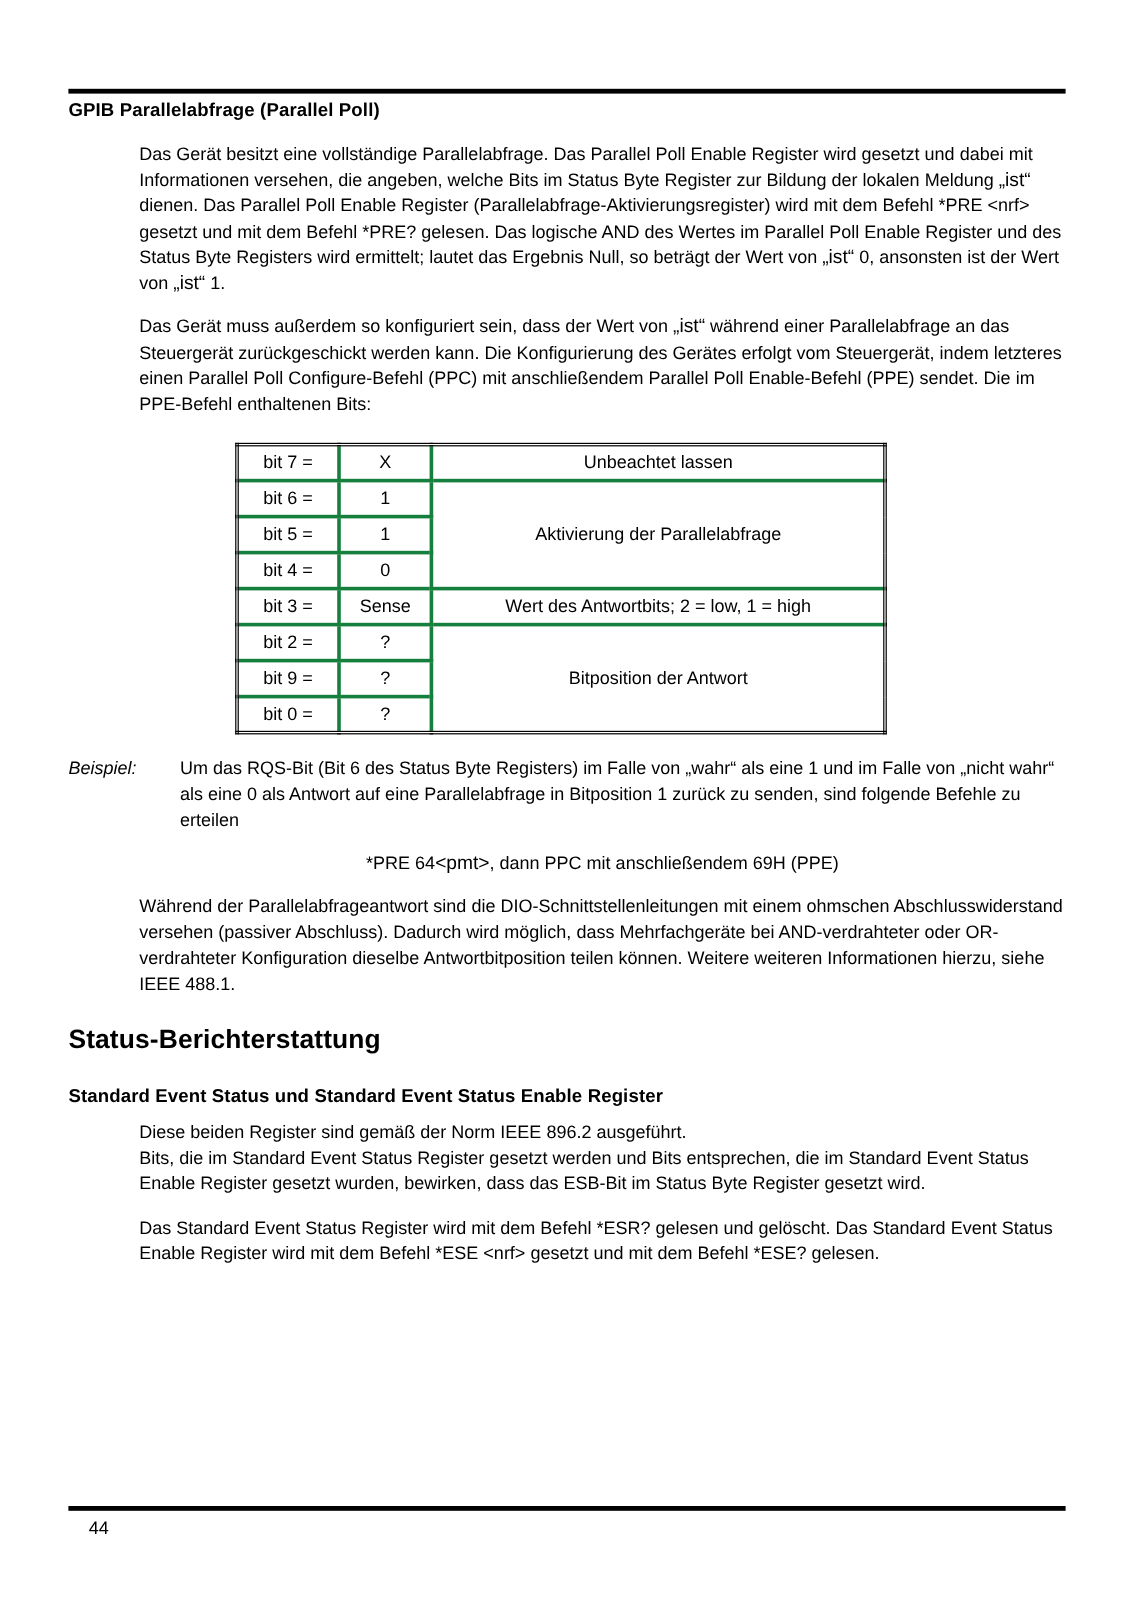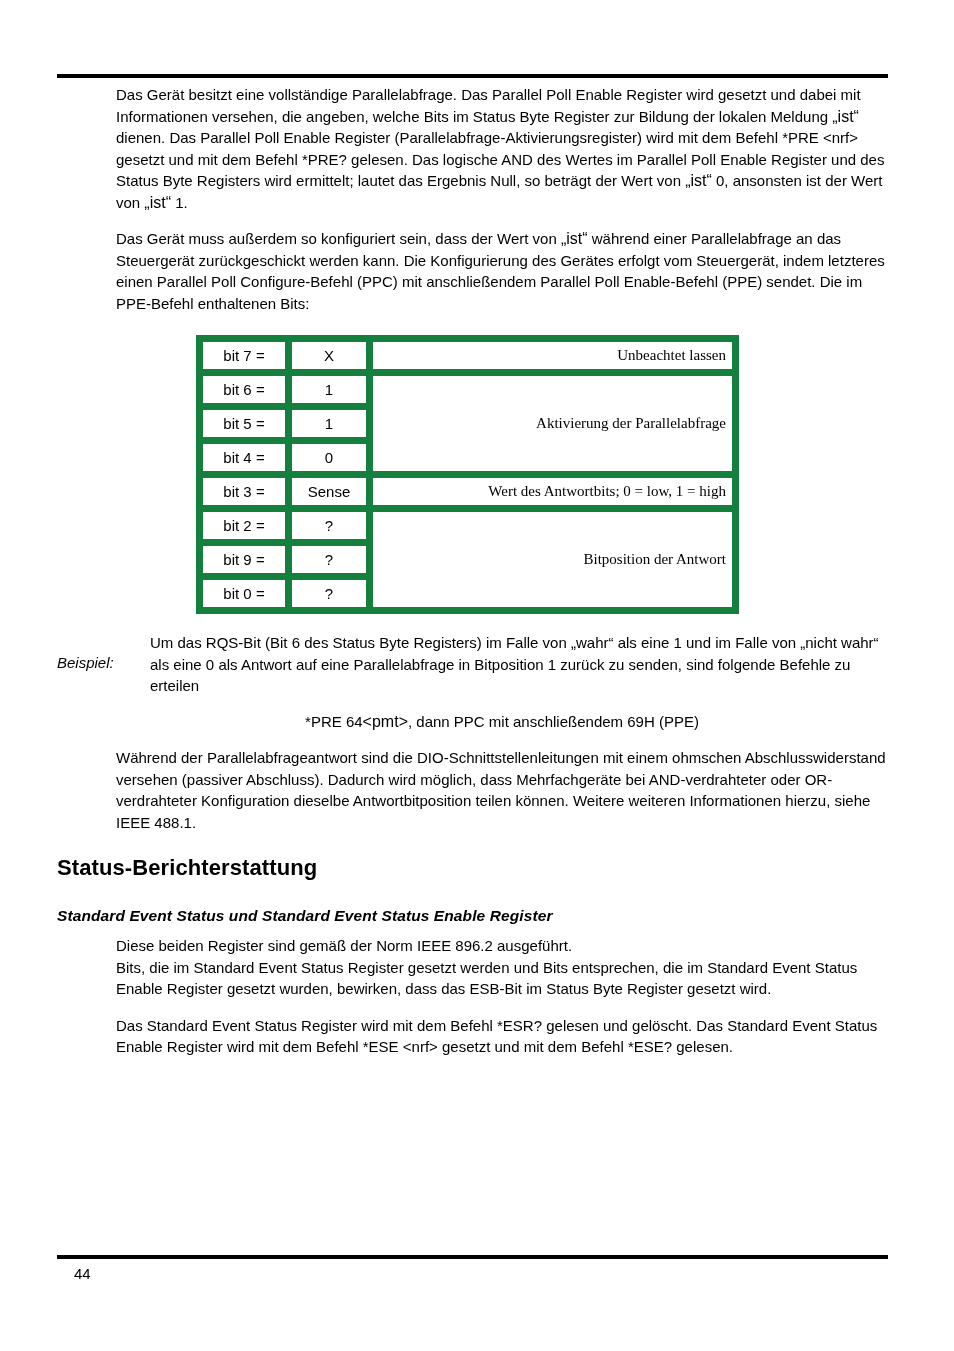--- a/index.html
+++ b/index.html
@@ -48,21 +48,20 @@
     font-size: 22px;
     font-weight: bold;
     margin: 22px 0 12px 0;
     letter-spacing: 0.1px;
   }
   h3.sub-head {
     font-size: 15.5px;
     font-weight: bold;
     margin: 26px 0 10px 0;
     letter-spacing: 0.1px;
-    font-style: italic;
   }
 
   p.body {
     font-size: 15px;
     line-height: 21.5px;
     margin: 0 0 15px 0;
     padding-left: 59px;
     text-align: left;
   }
 
@@ -76,56 +75,54 @@
     padding-left: 139px;
     margin: 21px 0 18px 0;
   }
   table.bits {
     border-collapse: collapse;
     border: 3px double #000000;
     width: 543px;
     background: #ffffff;
   }
   table.bits td {
-    border: 7px solid #15803d;
+    border: 3px solid #15803d;
     font-size: 15px;
     line-height: 19px;
     padding: 4px 6px;
     height: 19px;
     vertical-align: middle;
   }
   td.c-bit {
     width: 70px;
     text-align: center;
     white-space: nowrap;
   }
   td.c-val {
     width: 62px;
     text-align: center;
   }
   td.c-desc {
-    text-align: right;
+    text-align: center;
     padding-left: 12px;
-    font-family: Liberation Serif, serif;
   }
 
   
   .example-row {
     position: relative;
     margin: 0 0 14px 0;
     font-size: 15px;
     line-height: 21.5px;
   }
   .example-label {
     position: absolute;
     left: 0;
     top: 0;
     font-style: italic;
     font-size: 15px;
-    margin-top: 20px;
   }
   .example-text {
     padding-left: 93px;
   }
   p.centered-cmd {
     font-size: 15px;
     line-height: 21.5px;
     margin: 0 0 15px 0;
     padding-left: 59px;
     text-align: center;
@@ -141,20 +138,21 @@
 </style>
 </head>
 <body>
 
 <div class="page">
 
   <div class="rule rule-top"></div>
 
   <div class="content">
 
+    <h2 class="sec-head">GPIB Parallelabfrage (Parallel Poll)</h2>
 
     <p class="body"><span>Das Gerät besitzt eine vollständige Parallelabfrage. Das Parallel Poll Enable Register wird gesetzt und dabei mit Informationen versehen, die angeben, welche Bits im Status Byte Register zur Bildung der lokalen Meldung </span><span class="small-sub">„ist“</span><span> dienen.  Das Parallel Poll Enable Register (Parallelabfrage-Aktivierungsregister) wird mit dem Befehl *PRE &lt;nrf&gt; gesetzt und mit dem Befehl *PRE? gelesen.  Das logische AND des Wertes im Parallel Poll Enable Register und des Status Byte Registers wird ermittelt; lautet das Ergebnis Null, so beträgt der Wert von </span><span class="small-sub">„ist“</span><span> 0, ansonsten ist der Wert von </span><span class="small-sub">„ist“</span><span> 1.</span></p>
 
     <p class="body"><span>Das Gerät muss außerdem so konfiguriert sein, dass der Wert von </span><span class="small-sub">„ist“</span><span> während einer Parallelabfrage an das Steuergerät zurückgeschickt werden kann. Die Konfigurierung des Gerätes erfolgt vom Steuergerät, indem letzteres einen Parallel Poll Configure-Befehl (PPC) mit anschließendem Parallel Poll Enable-Befehl (PPE) sendet. Die im PPE-Befehl enthaltenen Bits:</span></p>
 
     <div class="tbl-wrap">
       <table class="bits">
         <tbody>
           <tr>
             <td class="c-bit">bit 7 =</td>
@@ -170,21 +168,21 @@
             <td class="c-bit">bit 5 =</td>
             <td class="c-val">1</td>
           </tr>
           <tr>
             <td class="c-bit">bit 4 =</td>
             <td class="c-val">0</td>
           </tr>
           <tr>
             <td class="c-bit">bit 3 =</td>
             <td class="c-val">Sense</td>
-            <td class="c-desc" rowspan="1">Wert des Antwortbits;  0 = low, 1 = high</td>
+            <td class="c-desc" rowspan="1">Wert des Antwortbits;  2 = low, 1 = high</td>
           </tr>
           <tr>
             <td class="c-bit">bit 2 =</td>
             <td class="c-val">?</td>
             <td class="c-desc" rowspan="3">Bitposition der Antwort</td>
           </tr>
           <tr>
             <td class="c-bit">bit 9 =</td>
             <td class="c-val">?</td>
           </tr>

